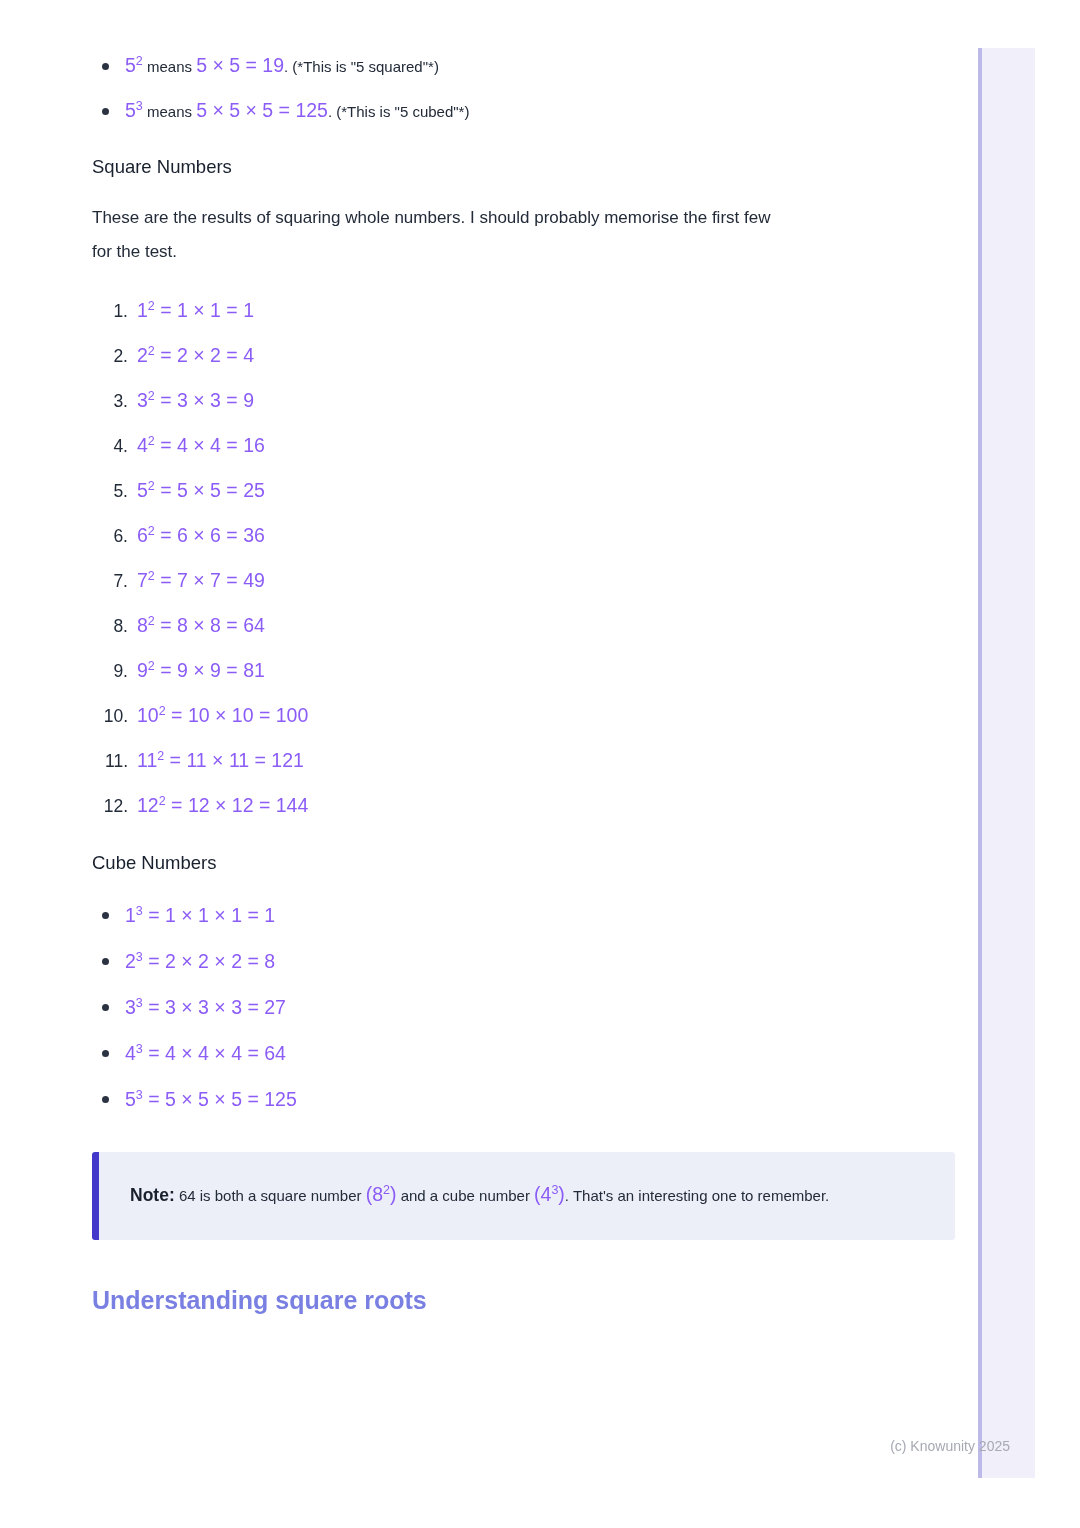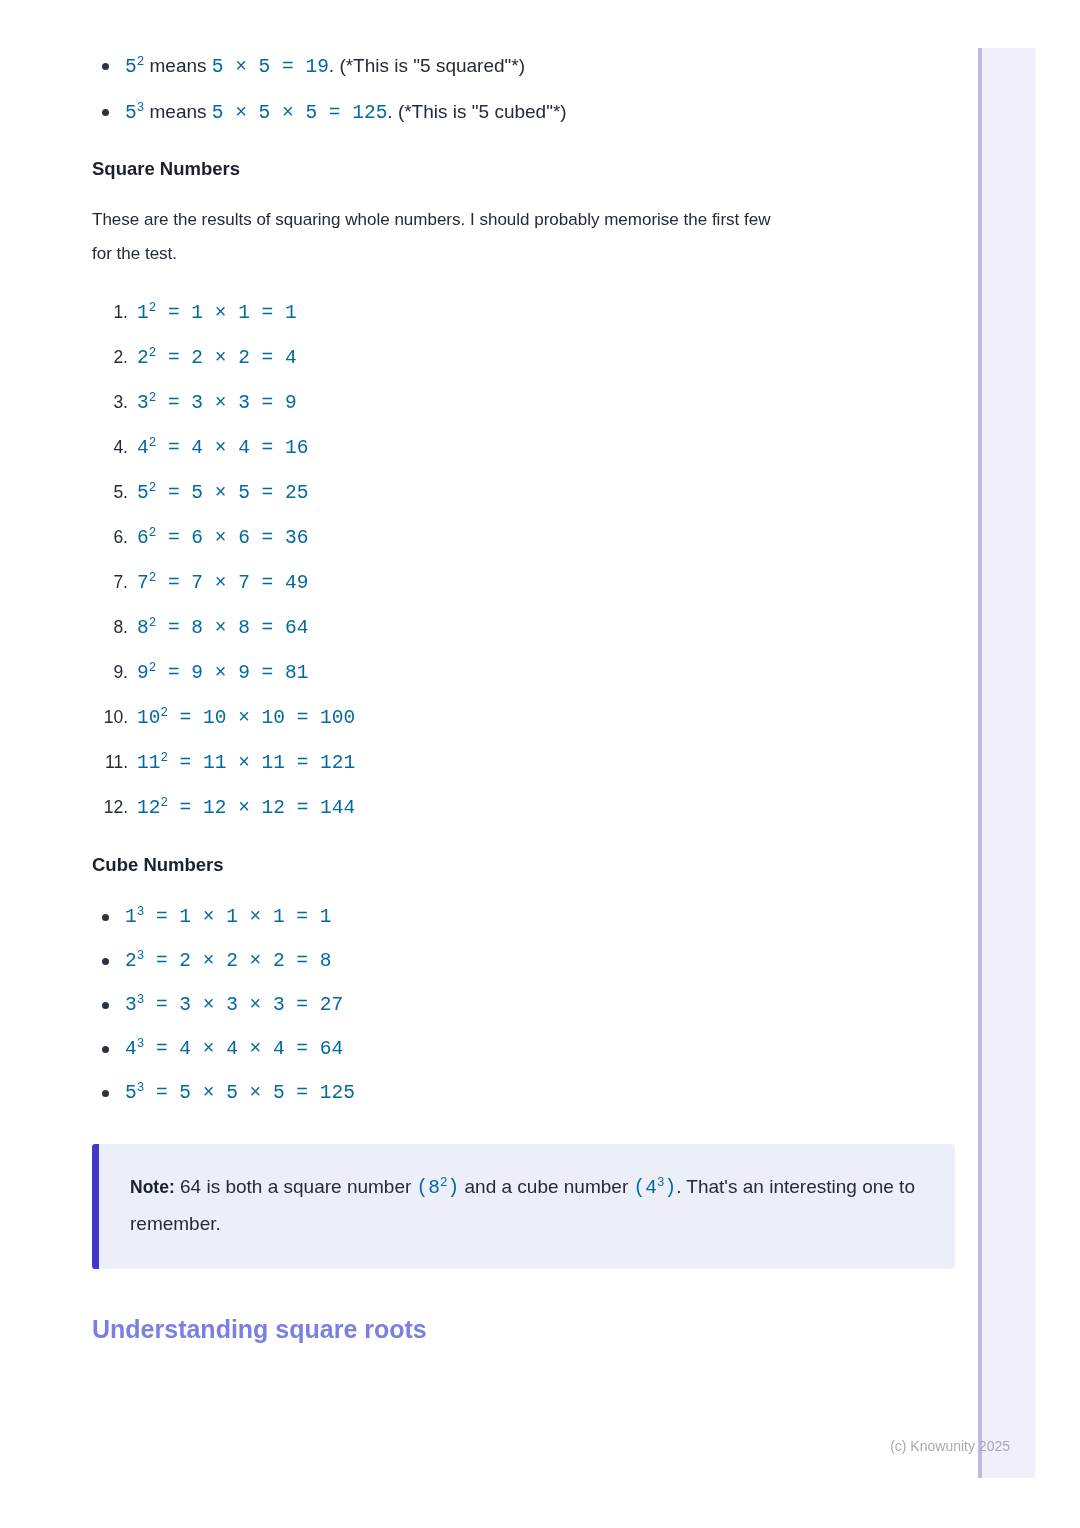--- a/index.html
+++ b/index.html
@@ -13,25 +13,25 @@
     font-family: "Liberation Sans", "DejaVu Sans", sans-serif;
     color: #232b39;
   }
   .content {
     position: absolute;
     left: 92px;
     top: 0;
     width: 740px;
     padding-top: 52px;
   }
-  .txt { font-size: 19px; text-align: center; }
+  .txt { font-size: 15px; text-align: center; }
   .math {
-    font-family: Liberation Mono, monospace;
+    font-family: Liberation Sans, sans-serif;
     font-size: 19.5px;
-    color: #0369a1;
+    color: #8b5cf6;
     white-space: pre;
   }
   .math sup {
     font-size: 12.5px;
     line-height: 0;
     vertical-align: 7px;
   }
   
   ul.plain { list-style: none; }
   ul.plain li {
@@ -44,21 +44,21 @@
     position: absolute;
     left: 10px;
     top: 11px;
     width: 7px;
     height: 7px;
     border-radius: 50%;
     background: #2b3342;
   }
   h3.sub-heading {
     font-size: 18.5px;
-    font-weight: 700;
+    font-weight: 400;
     color: #19202e;
     margin-top: 31px;
   }
   p.body-par {
     font-size: 17px;
     line-height: 34px;
     margin-top: 23px;
     max-width: 690px;
   }
   ol.num-list { list-style: none; margin-top: 26px; }

